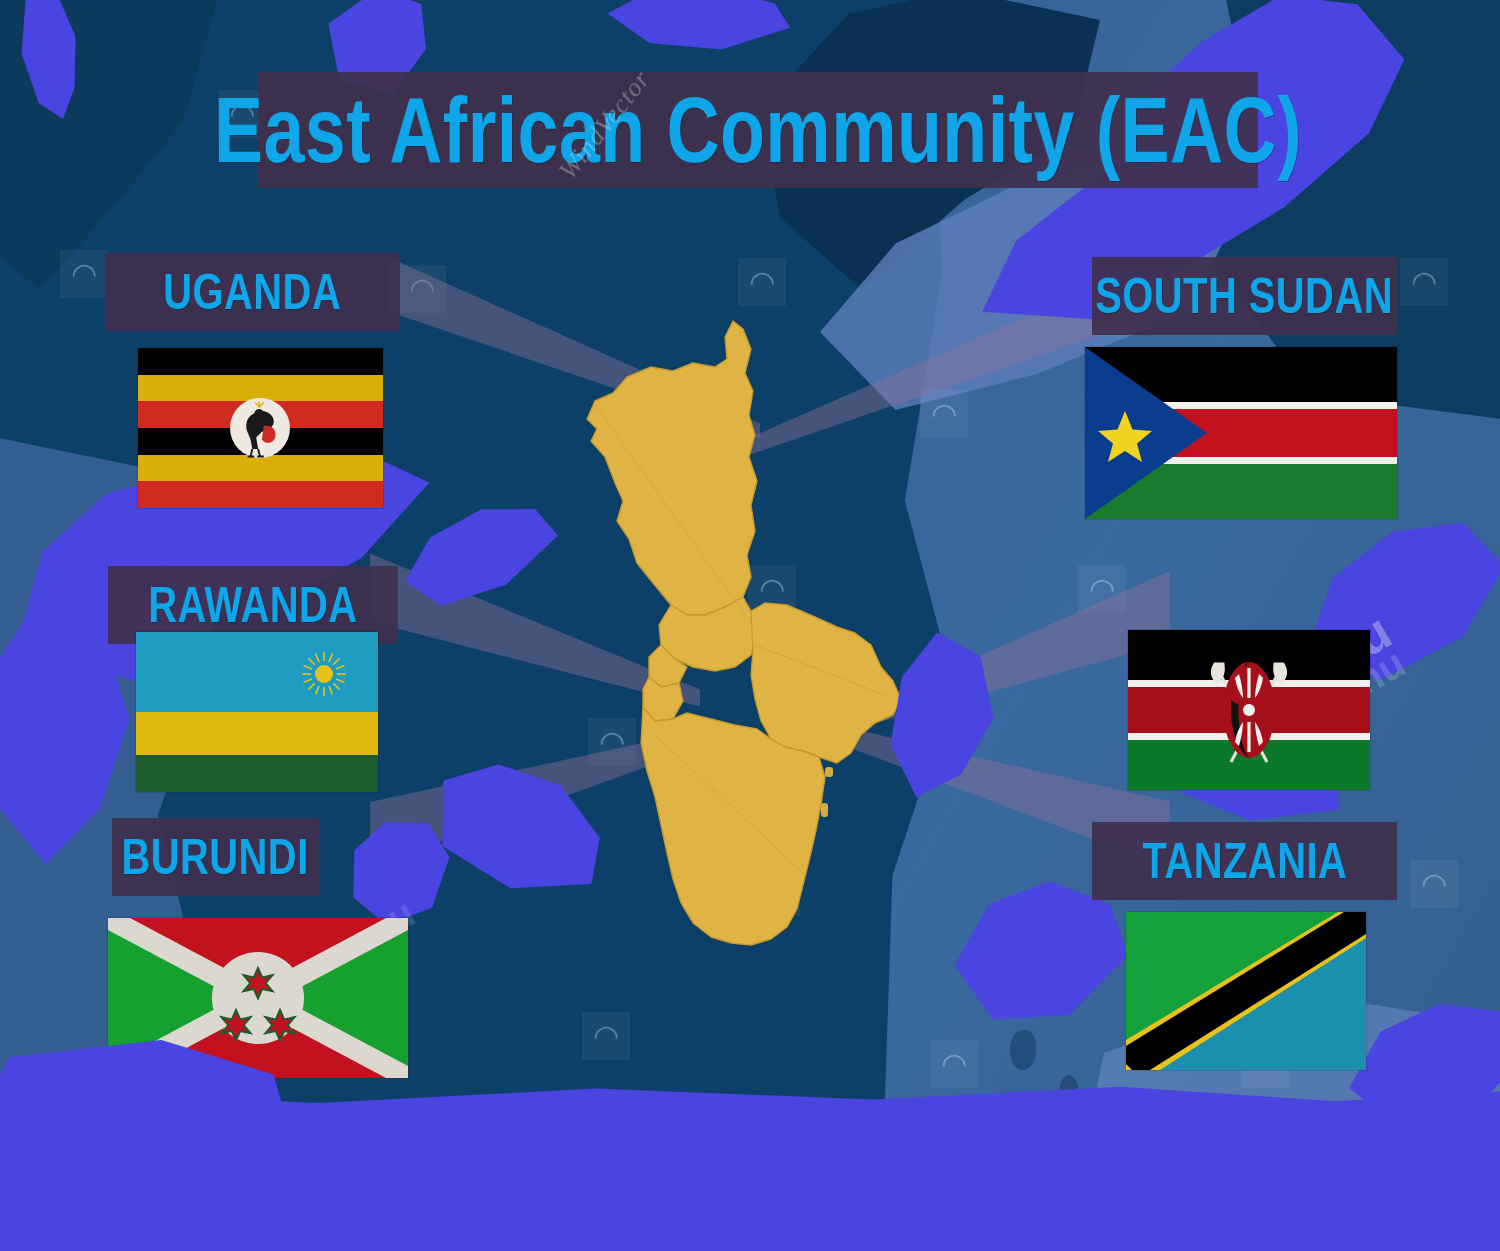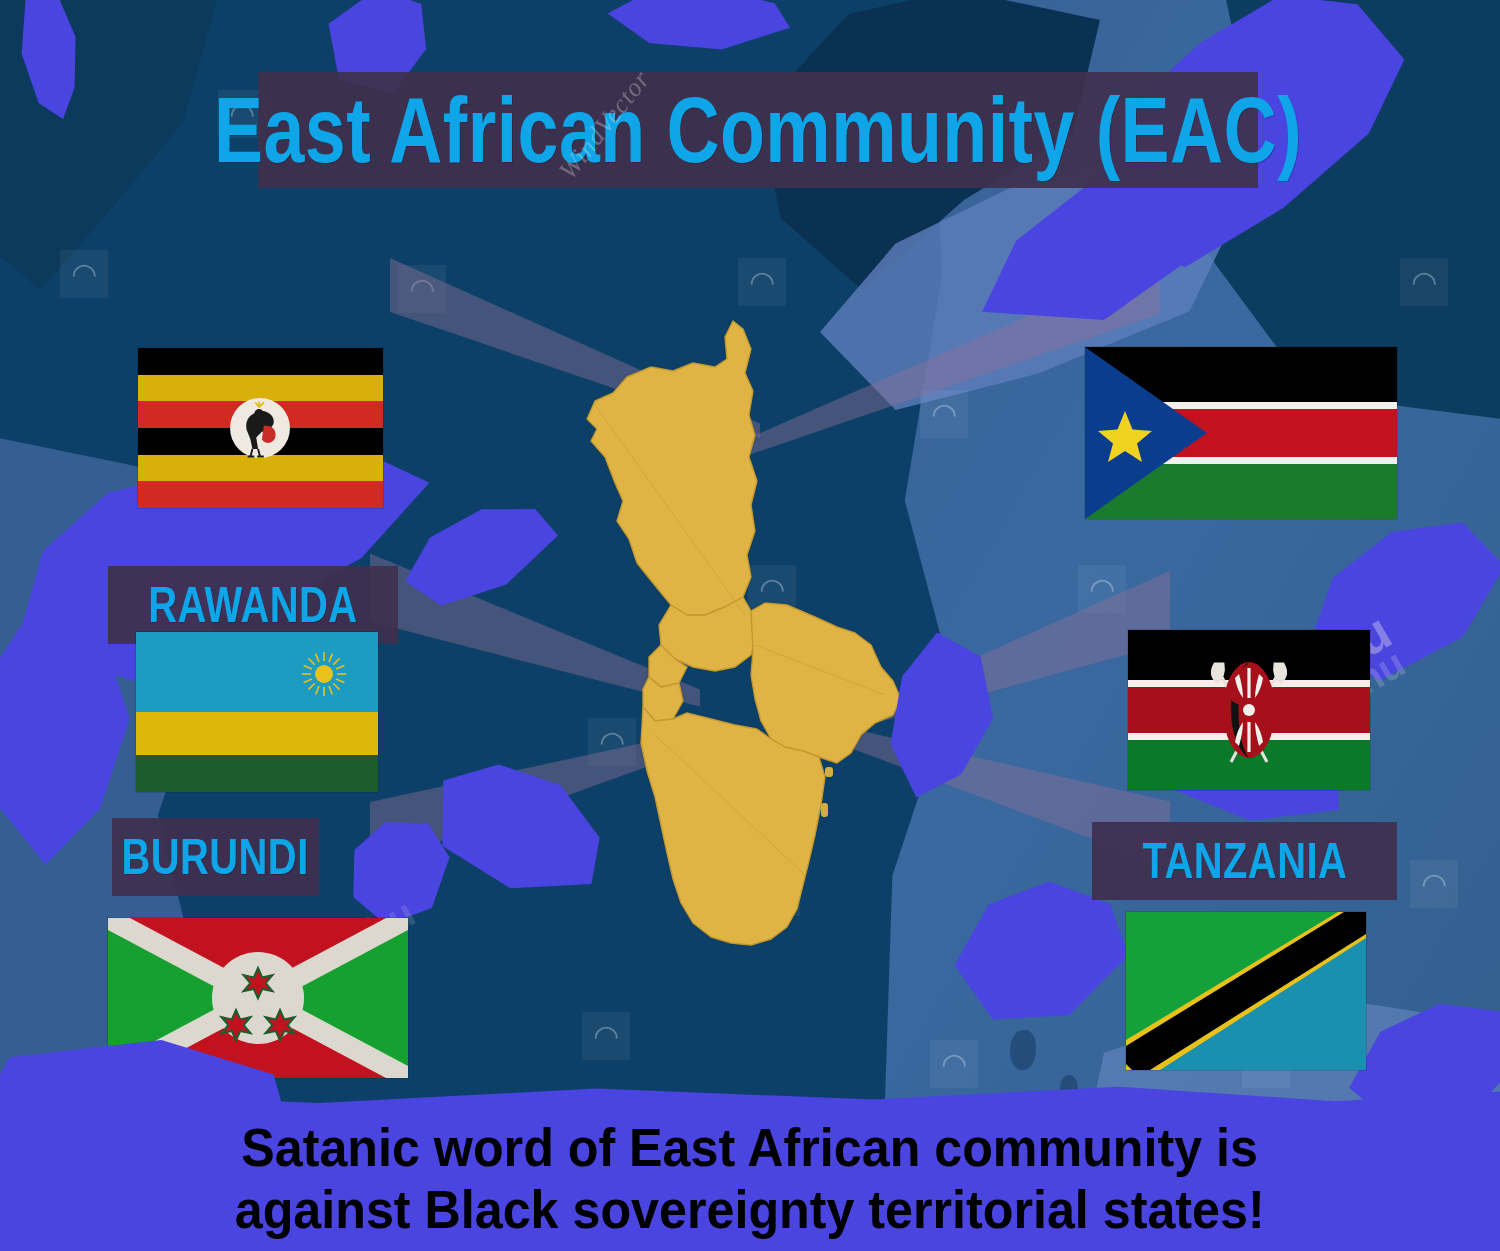--- a/index.html
+++ b/index.html
@@ -315,20 +315,23 @@
   <div class="wm-sh" style="left:1300px; top:620px;">shu</div>
   <div class="wm-sh" style="left:1335px; top:655px; font-size:40px; opacity:.55;">shu</div>
   <div class="wm-sh" style="left:300px; top:935px; font-size:44px; opacity:.45;">shu</div>
   <div class="wm-sh" style="left:345px; top:905px; font-size:40px; opacity:.40;">shu</div>
 
   <div class="banner title-banner">
     <span>East African Community (EAC)</span>
   </div>
   <div class="wm-diag" style="left:540px; top:110px;">WindVector</div>
 
+  <div class="banner country-banner" style="left:105px; top:253px; width:295px;">
+    <span>UGANDA</span>
+  </div>
   <div class="flag" style="left:138px; top:348px; width:245px; height:160px;">
     <div class="stripe" style="top:0;     height:26.67px; background:#000000;"></div>
     <div class="stripe" style="top:26.67px; height:26.67px; background:#d9b009;"></div>
     <div class="stripe" style="top:53.3px; height:26.67px; background:#d12a20;"></div>
     <div class="stripe" style="top:80px;  height:26.67px; background:#000000;"></div>
     <div class="stripe" style="top:106.7px; height:26.67px; background:#d9b009;"></div>
     <div class="stripe" style="top:133.3px; height:26.7px; background:#d12a20;"></div>
     <svg width="245" height="160" style="position:absolute;left:0;top:0;">
       <circle cx="122" cy="80" r="30" fill="#efe9e2"></circle>
       <g transform="translate(122,80) scale(.95)">
@@ -387,20 +390,23 @@
       <path d="M300 0 L278 0 L0 148 L0 160 L22 160 L300 12 Z" fill="#ddd8cf"></path>
       <circle cx="150" cy="80" r="46" fill="#ddd8cf"></circle>
       <g fill="#c2121f" stroke="#1d5c2c" stroke-width="2">
         <path d="M150 50 l4.2 9.4 10.3 -2.2 -6.8 8 6.8 8 -10.3 -2.2 -4.2 9.4 -4.2 -9.4 -10.3 2.2 6.8 -8 -6.8 -8 10.3 2.2 Z"></path>
         <path d="M128 92 l4.2 9.4 10.3 -2.2 -6.8 8 6.8 8 -10.3 -2.2 -4.2 9.4 -4.2 -9.4 -10.3 2.2 6.8 -8 -6.8 -8 10.3 2.2 Z"></path>
         <path d="M172 92 l4.2 9.4 10.3 -2.2 -6.8 8 6.8 8 -10.3 -2.2 -4.2 9.4 -4.2 -9.4 -10.3 2.2 6.8 -8 -6.8 -8 10.3 2.2 Z"></path>
       </g>
     </svg>
   </div>
 
+  <div class="banner country-banner" style="left:1092px; top:257px; width:305px;">
+    <span>SOUTH SUDAN</span>
+  </div>
   <div class="flag" style="left:1085px; top:347px; width:312px; height:172px;">
     <svg width="312" height="172" style="position:absolute;left:0;top:0;">
       <rect y="0" width="312" height="55" fill="#000000"></rect>
       <rect y="55" width="312" height="7" fill="#f2f0ec"></rect>
       <rect y="62" width="312" height="48" fill="#c2121f"></rect>
       <rect y="110" width="312" height="7" fill="#f2f0ec"></rect>
       <rect y="117" width="312" height="55" fill="#1a7a2e"></rect>
       <path d="M0 0 L122 86 L0 172 Z" fill="#0b3d8f"></path>
       <path fill="#f0d320" d="M40 64 L47.5 82.5 L67 84 L52 96.5 L57 115 L40 104 L23 115 L28 96.5 L13 84 L32.5 82.5 Z"></path>
     </svg>
@@ -443,18 +449,14 @@
       <rect width="240" height="158" fill="#14a03a"></rect>
       <path d="M240 0 L240 158 L0 158 Z" fill="#1b8fae"></path>
       <path d="M0 158 L0 128 L212 0 L240 0 L240 26 L34 158 Z" fill="#e8c21a"></path>
       <path d="M0 150 L0 136 L222 0 L240 0 L240 20 L22 158 L10 158 Z" fill="#000000" transform="translate(0,0)"></path>
       <path d="M0 152 L0 134 L218 0 L240 0 L240 22 L24 158 L6 158 Z" fill="#000000"></path>
     </svg>
   </div>
 
   <div class="cap-bg"></div>
   <div class="cap-bg2"></div>
-  <div class="caption">
-    <div>Satanic word of East African community is</div>
-    <div>against Black sovereignty territorial states!</div>
-  </div>
 
 </div>
 
 </body></html>

